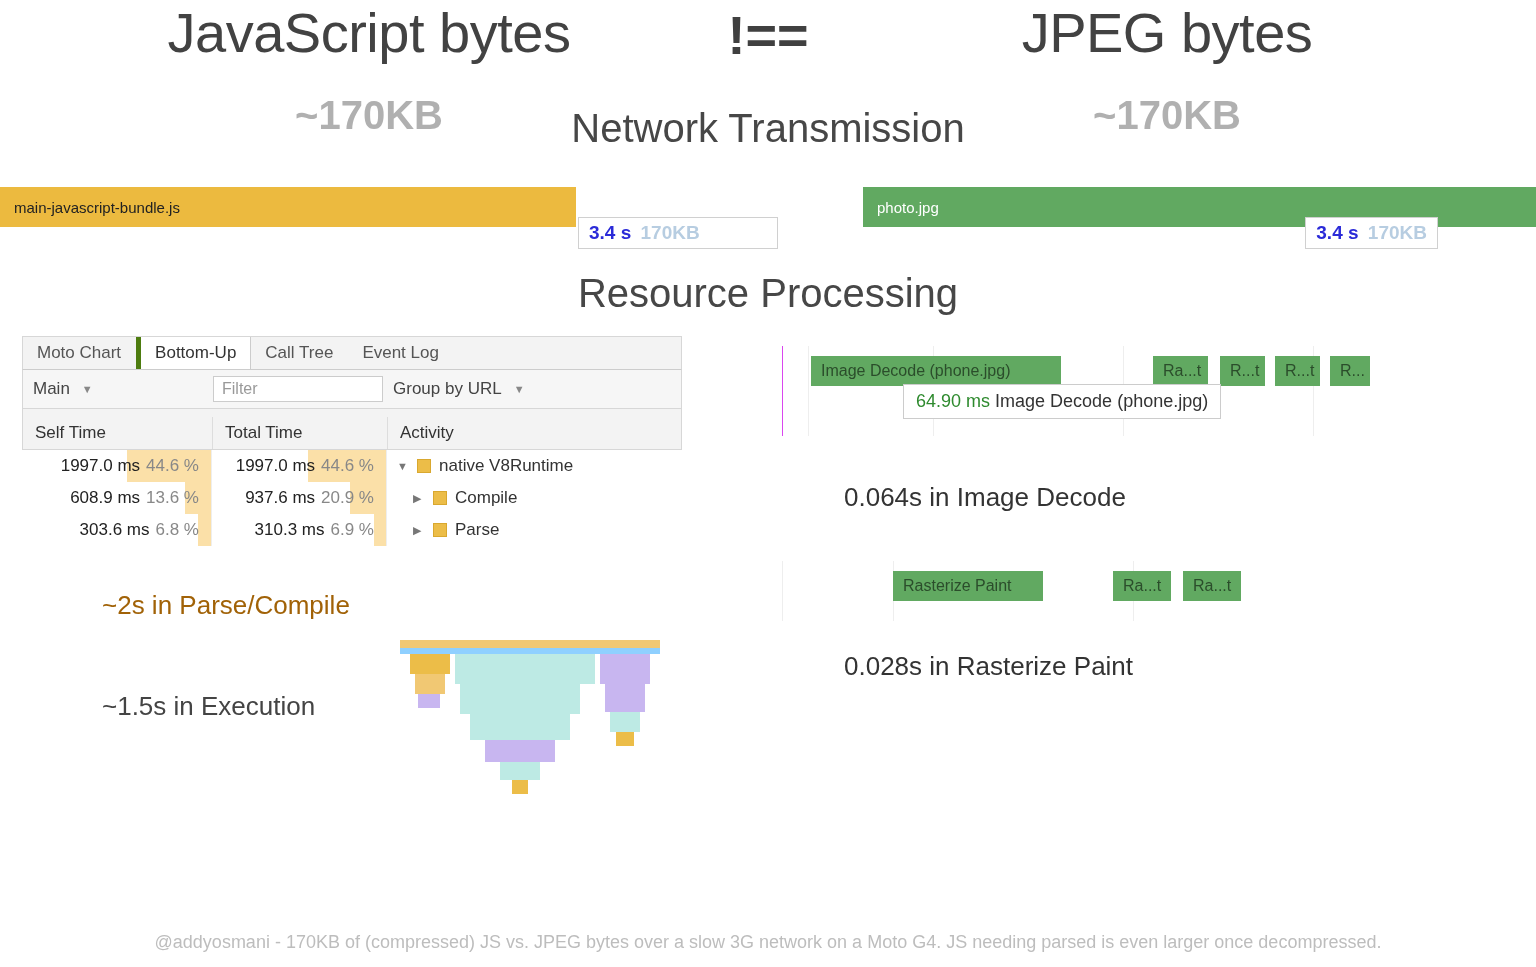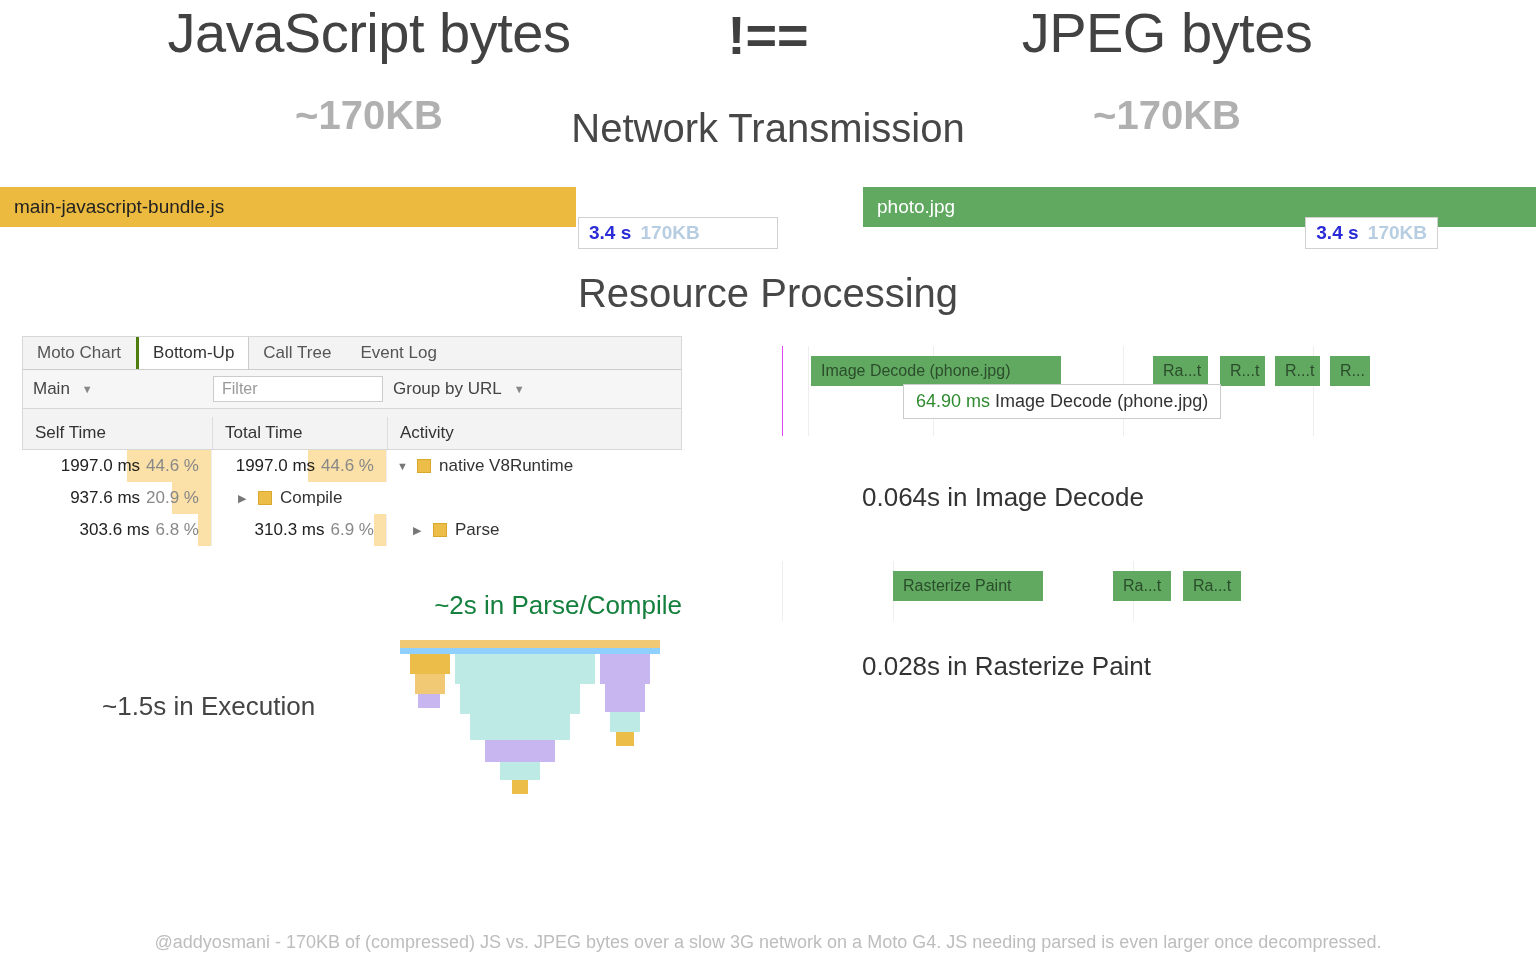--- a/index.html
+++ b/index.html
@@ -52,21 +52,21 @@
     gap: 180px;
     margin-top: 36px;
     padding: 0 0 0 0;
   }
   .bar-wrap { flex: 1; position: relative; }
   .bar {
     height: 40px;
     display: flex;
     align-items: center;
     padding-left: 14px;
-    font-size: 19px;
+    font-size: 15px;
     color: #222;
     position: relative;
   }
   .bar.yellow { background: #ecba3f; width: 576px; }
   .bar.green  { background: #61a961; color: #fff; width: 673px; margin-left: auto; }
   .badge {
     position: absolute;
     bottom: -22px;
     background: #fff;
     border: 1px solid #d0d0d0;
@@ -96,21 +96,21 @@
     background: #f3f3f3;
     font-size: 17px;
   }
   .tab {
     padding: 6px 14px;
     color: #555;
     border-right: 1px solid transparent;
   }
   .tab.active {
     background: #fff;
-    border-left: 3px solid #4d7c0f;
+    border-left: 5px solid #4d7c0f;
     border-right: 1px solid #ccc;
     color: #333;
   }
   .filterrow {
     display: flex;
     align-items: center;
     gap: 10px;
     padding: 6px 10px;
     background: #f6f6f6;
     font-size: 17px;
@@ -172,24 +172,23 @@
   }
   .activity-cell .chev { color: #777; font-size: 11px; width: 12px; }
   .activity-cell .sq {
     width: 14px; height: 14px;
     background: #ecbd48;
     border: 1px solid #d9a82f;
   }
 
   .callout {
     font-size: 26px;
-    color: #15803d;
+    color: #a16207;
     margin-top: 44px;
     margin-left: 80px;
-    text-align: right;
   }
   .callout2 {
     font-size: 26px;
     color: #444;
     margin-left: 80px;
     margin-top: 70px;
   }
 
   
   .flame-thumb {
@@ -237,21 +236,21 @@
   }
   .tooltip .ms { color: #2e8a2e; font-weight: 400; }
   .timeline2 {
     position: relative;
     height: 60px;
     border-left: 1px solid #eee;
   }
   .callout-r {
     font-size: 26px;
     color: #333;
-    margin-left: 80px;
+    margin-left: 62px;
     margin-top: 46px;
   }
 
   .footnote {
     position: absolute;
     bottom: 14px;
     font-size: 18px;
     color: #bdbdbd;
     text-align: center;
     width: 100%;
@@ -326,20 +325,21 @@
         <div class="bu-row">
           <div class="cell"><div class="pctbar" style="width: 44.6%;"></div><span class="ms">1997.0 ms</span><span class="pct">44.6 %</span></div>
           <div class="cell"><div class="pctbar" style="width: 44.6%;"></div><span class="ms">1997.0 ms</span><span class="pct">44.6 %</span></div>
           <div class="activity-cell">
             <span class="chev" style="margin-left: 0px;">▼</span>
             <span class="sq"></span>
             <span>native V8Runtime</span>
           </div>
         </div>
         <div class="bu-row">
+          <div class="cell"><div class="pctbar" style="width: 13.6%;"></div><span class="ms">608.9 ms</span><span class="pct">13.6 %</span></div>
           <div class="cell"><div class="pctbar" style="width: 20.9%;"></div><span class="ms">937.6 ms</span><span class="pct">20.9 %</span></div>
           <div class="activity-cell">
             <span class="chev" style="margin-left: 16px;">▶</span>
             <span class="sq"></span>
             <span>Compile</span>
           </div>
         </div>
         <div class="bu-row">
           <div class="cell"><div class="pctbar" style="width: 6.8%;"></div><span class="ms">303.6 ms</span><span class="pct">6.8 %</span></div>
           <div class="cell"><div class="pctbar" style="width: 6.9%;"></div><span class="ms">310.3 ms</span><span class="pct">6.9 %</span></div>

